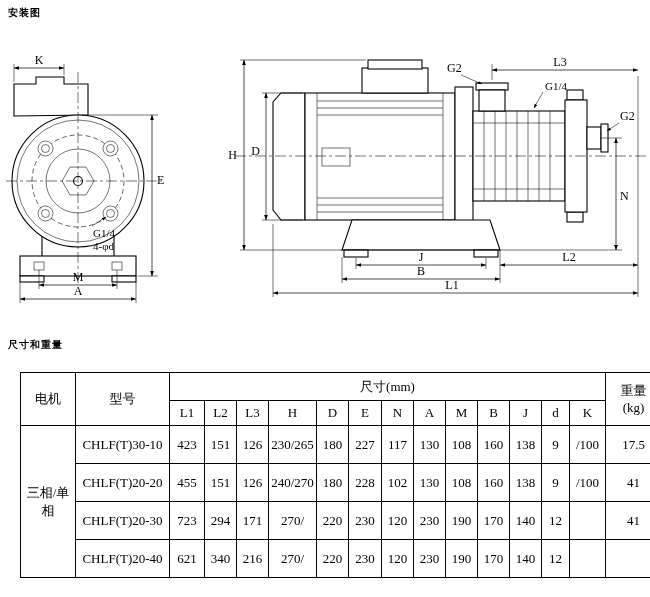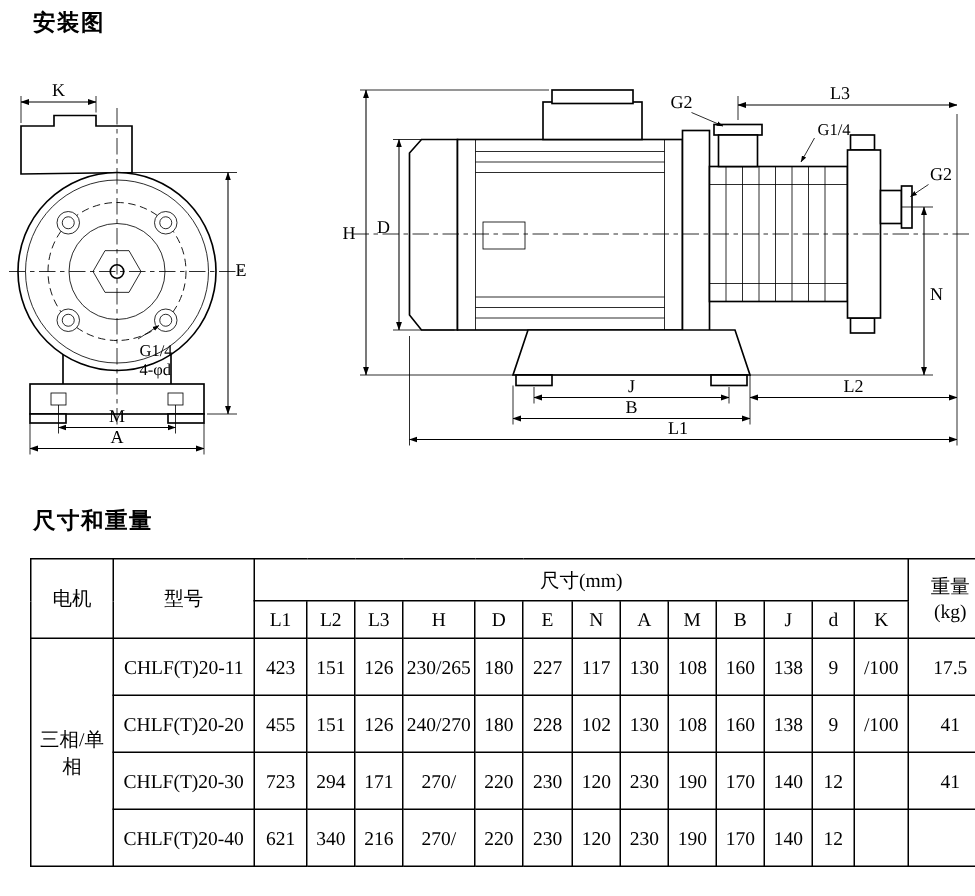--- a/index.html
+++ b/index.html
@@ -5,22 +5,22 @@
   * { box-sizing: border-box; }
   html, body { margin: 0; padding: 0; }
   body {
     width: 650px; height: 597px;
     background: #ffffff;
     position: relative;
     font-family: "Liberation Serif", serif;
     color: #000;
   }
   .sec-title {
-    position: absolute; left: 22px; margin: 0;
-    font-size: 15px; font-weight: bold;
+    position: absolute; left: 8px; margin: 0;
+    font-size: 10px; font-weight: bold;
     font-family: Liberation Mono, monospace;
     letter-spacing: 1px;
   }
   #title-install { top: 6px; }
   #title-dims { top: 338px; }
 
   #drawing-area { position: absolute; top: 28px; left: 0; }
 
   
   .outline { fill: #ffffff; stroke: #000; stroke-width: 1.1; }
@@ -256,21 +256,21 @@
       <th>M</th>
       <th>B</th>
       <th>J</th>
       <th>d</th>
       <th>K</th>
     </tr>
   </thead>
   <tbody>
     <tr>
       <td rowspan="4">三相/单相</td>
-      <td>CHLF(T)20-11</td>
+      <td>CHLF(T)30-10</td>
       <td>423</td>
       <td>151</td>
       <td>126</td>
       <td>230/265</td>
       <td>180</td>
       <td>227</td>
       <td>117</td>
       <td>130</td>
       <td>108</td>
       <td>160</td>

